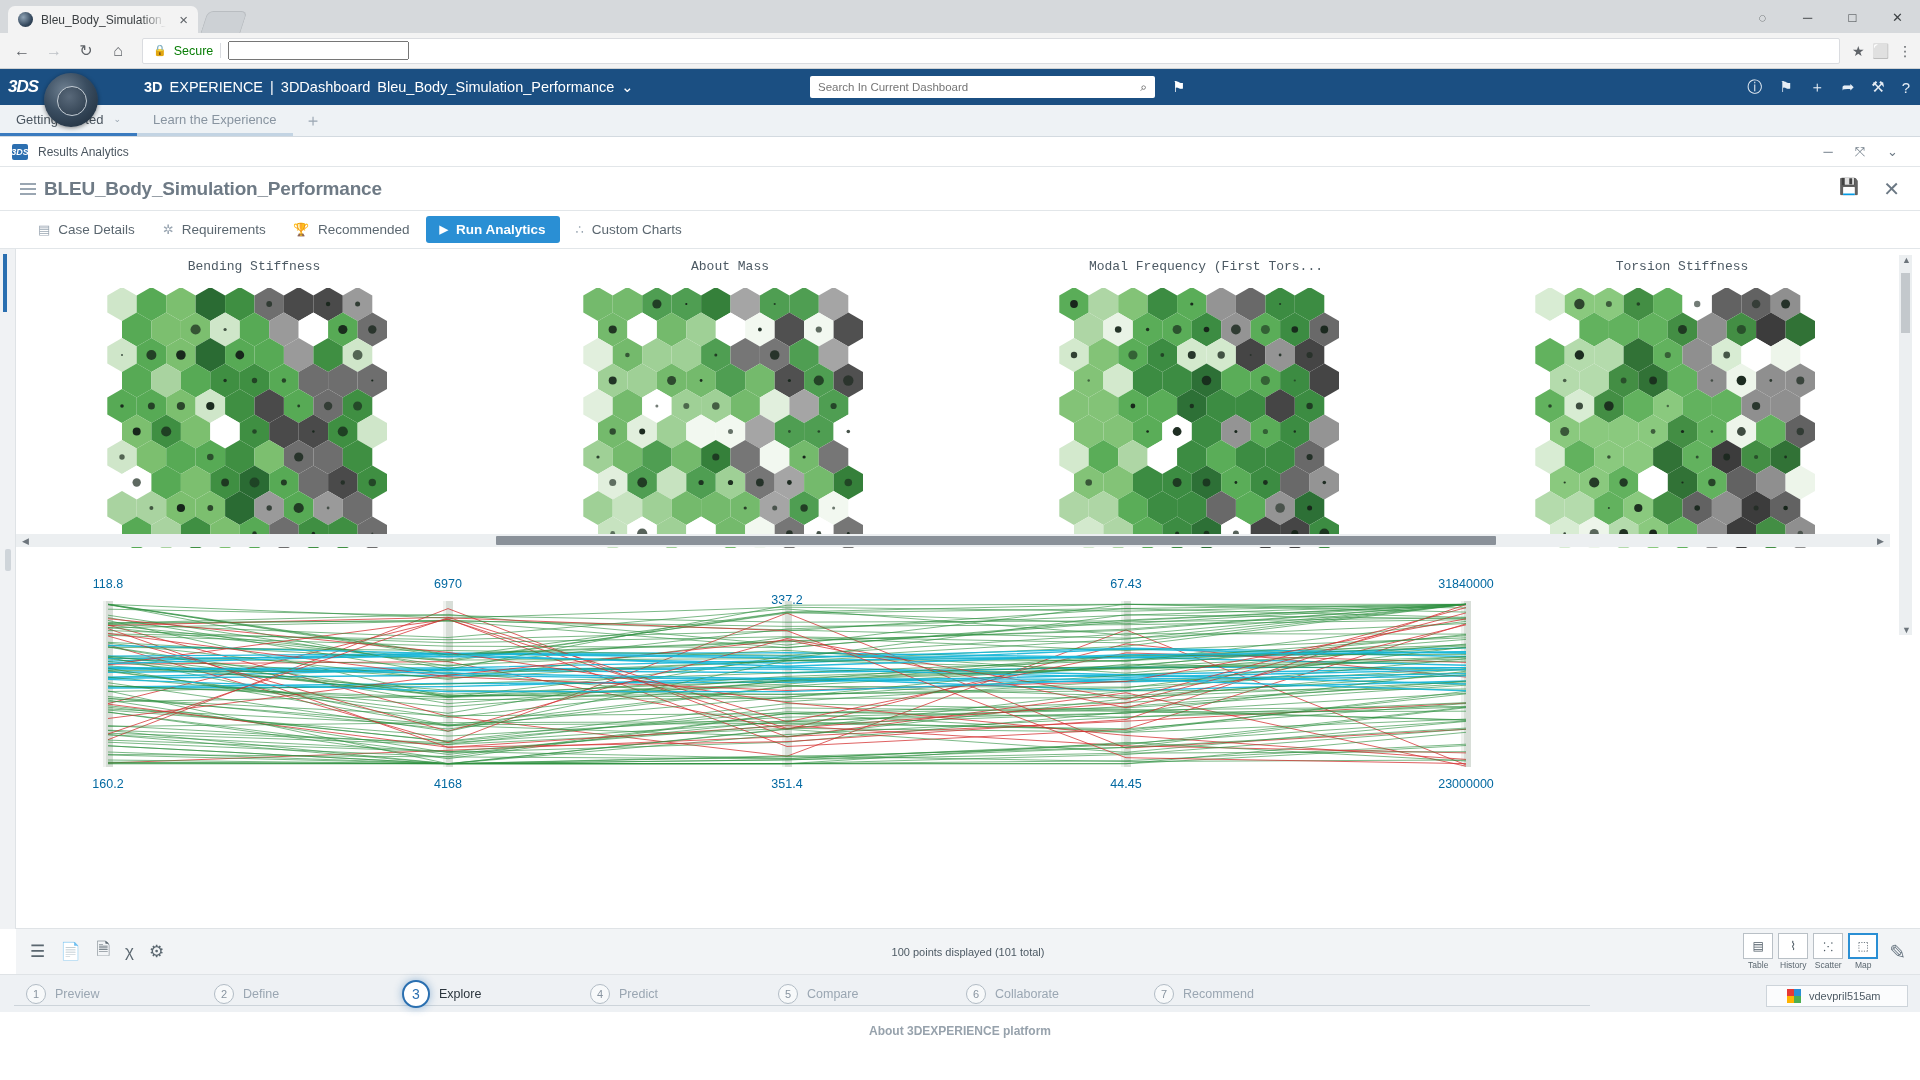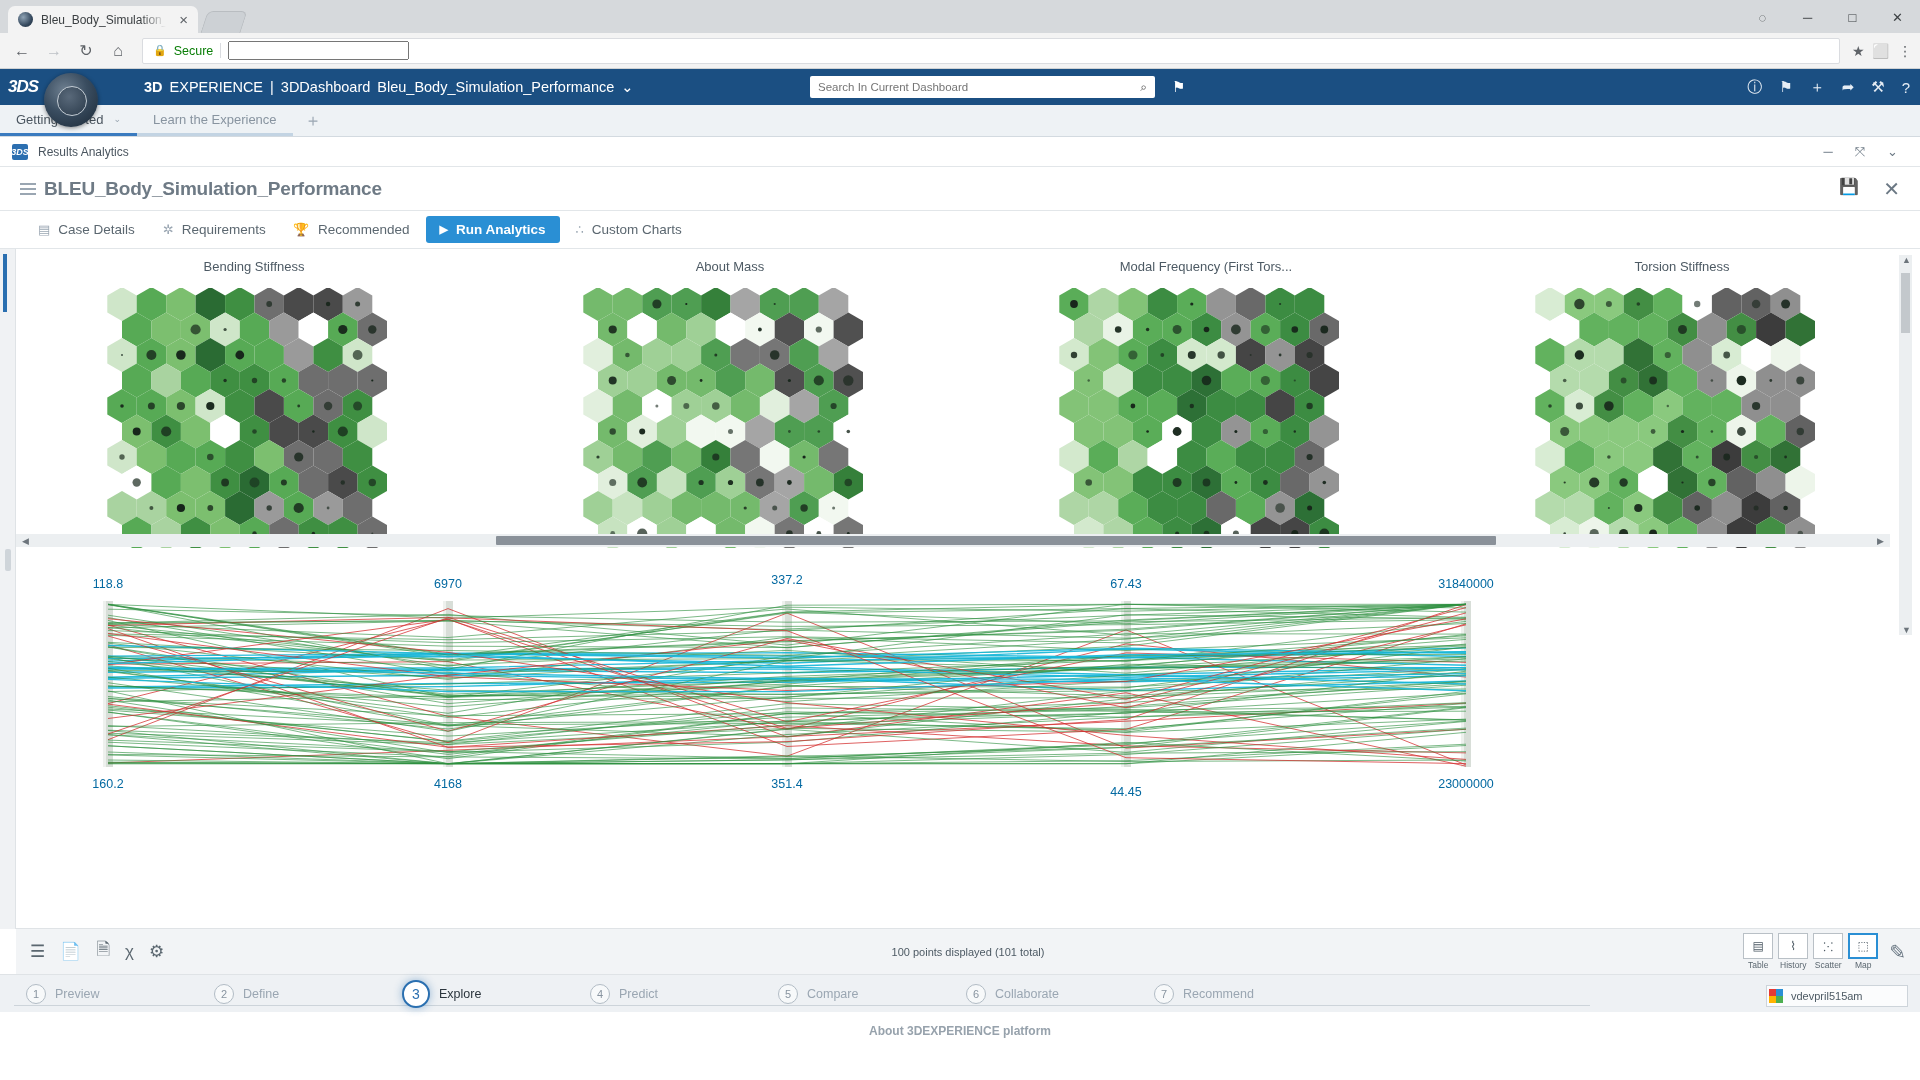--- a/index.html
+++ b/index.html
@@ -178,21 +178,21 @@
   .left-rail i {
     position: absolute; left: 3px; top: 5px; width: 4px; height: 58px; background: #2a6fb0;
   }
   .left-rail .grip {
     position: absolute; left: 5px; top: 300px; width: 6px; height: 22px;
     background: #cfd5da; border-radius: 2px;
   }
 
   
   .hex-panel { position: relative; height: 320px; padding-left: 16px; }
-  .hex-row { display: flex; padding-top: 10px; }
+  .hex-row { display: flex; padding-top: 10px; font-family: Liberation Mono, monospace; }
   .hex-cell { flex: 1; display: flex; flex-direction: column; align-items: center; }
   .hex-cap { font-size: 13px; color: #4d5a64; margin-bottom: 14px; }
   .hexmap {
     position: relative; width: 305px; height: 260px;
   }
   .hexmap svg { display: block; }
 
   .hscroll {
     position: absolute; left: 16px; right: 30px; bottom: 22px; height: 13px;
     background: #eceff1; display: flex; align-items: center;
@@ -259,21 +259,21 @@
     font-size: 14px; background: #fff; box-shadow: 0 0 8px rgba(42,111,176,.45);
   }
   .step.active .lbl { color: #2b353d; }
   .step-line {
     position: absolute; left: 14px; right: 330px; bottom: 6px;
     height: 1px; background: #cdd4da;
   }
   .user-chip {
     position: absolute; right: 12px; bottom: 5px; height: 22px; width: 142px;
     background: #fbfcfd; border: 1px solid #cdd4da; display: flex;
-    align-items: center; gap: 8px; padding: 0 2px;
+    align-items: center; gap: 8px; padding: 0 20px;
   }
   .user-chip .sq {
     width: 14px; height: 14px;
     background: conic-gradient(#2a8fd4 0 25%, #4caf50 0 50%, #ffb300 0 75%, #e53935 0);
   }
   .user-chip .nm { font-size: 11px; color: #4d5a64; }
 
   .about {
     height: 38px; background: #fff; display: flex;
     align-items: center; justify-content: center;
@@ -992,21 +992,21 @@
     <div class="hscroll">
       <span class="ar l">◀</span>
       <span class="thumb"></span>
       <span class="ar r">▶</span>
     </div>
   </div>
 
   <div class="pc-panel">
     <div class="pc-label" style="left:108px;top:8px">118.8</div>
     <div class="pc-label" style="left:448px;top:8px">6970</div>
-    <div class="pc-label" style="left:787px;top:4px">337.2</div>
+    <div class="pc-label" style="left:787px;top:24px">337.2</div>
     <div class="pc-label" style="left:1126px;top:8px">67.43</div>
     <div class="pc-label" style="left:1466px;top:8px">31840000</div>
 
     <svg class="pc-svg" id="pcsvg" width="1520" height="180" style="top:26px">
         <rect x="87" y="6" width="10" height="166" fill="#d8ded8"></rect>
         <rect x="87" y="6" width="3" height="166" fill="#eef1ee"></rect>
         <rect x="427" y="6" width="10" height="166" fill="#d8ded8"></rect>
         <rect x="427" y="6" width="3" height="166" fill="#eef1ee"></rect>
         <rect x="766" y="6" width="10" height="166" fill="#d8ded8"></rect>
         <rect x="766" y="6" width="3" height="166" fill="#eef1ee"></rect>
@@ -1112,21 +1112,21 @@
         <polyline points="92,159.4 432,161.9 771,163.8 1110,148.5 1450,125.9" fill="none" stroke="#2f8f3f" stroke-width="0.9" opacity="0.7"></polyline>
         <polyline points="92,68.5 432,59.5 771,71.3 1110,59.8 1450,57.0" fill="none" stroke="#17b6d8" stroke-width="1.4" opacity="0.92"></polyline>
         <polyline points="92,139.0 432,22.8 771,35.7 1110,162.7 1450,168.6" fill="none" stroke="#d32f2f" stroke-width="0.9" opacity="0.85"></polyline>
         <polyline points="92,9.9 432,60.0 771,46.7 1110,34.2 1450,9.3" fill="none" stroke="#2f8f3f" stroke-width="0.9" opacity="0.7"></polyline>
         <polyline points="92,72.2 432,78.2 771,83.8 1110,84.3 1450,78.6" fill="none" stroke="#17b6d8" stroke-width="1.4" opacity="0.92"></polyline>
       </svg>
 
     <div class="pc-label" style="left:108px;top:208px">160.2</div>
     <div class="pc-label" style="left:448px;top:208px">4168</div>
     <div class="pc-label" style="left:787px;top:208px">351.4</div>
-    <div class="pc-label" style="left:1126px;top:216px">44.45</div>
+    <div class="pc-label" style="left:1126px;top:208px">44.45</div>
     <div class="pc-label" style="left:1466px;top:208px">23000000</div>
   </div>
 
   <div class="foot-bar">
     <div class="foot-icons">
       <span>☰</span>
       <span>📄</span>
       <span>🗎</span>
       <span>χ</span>
       <span>⚙</span>

